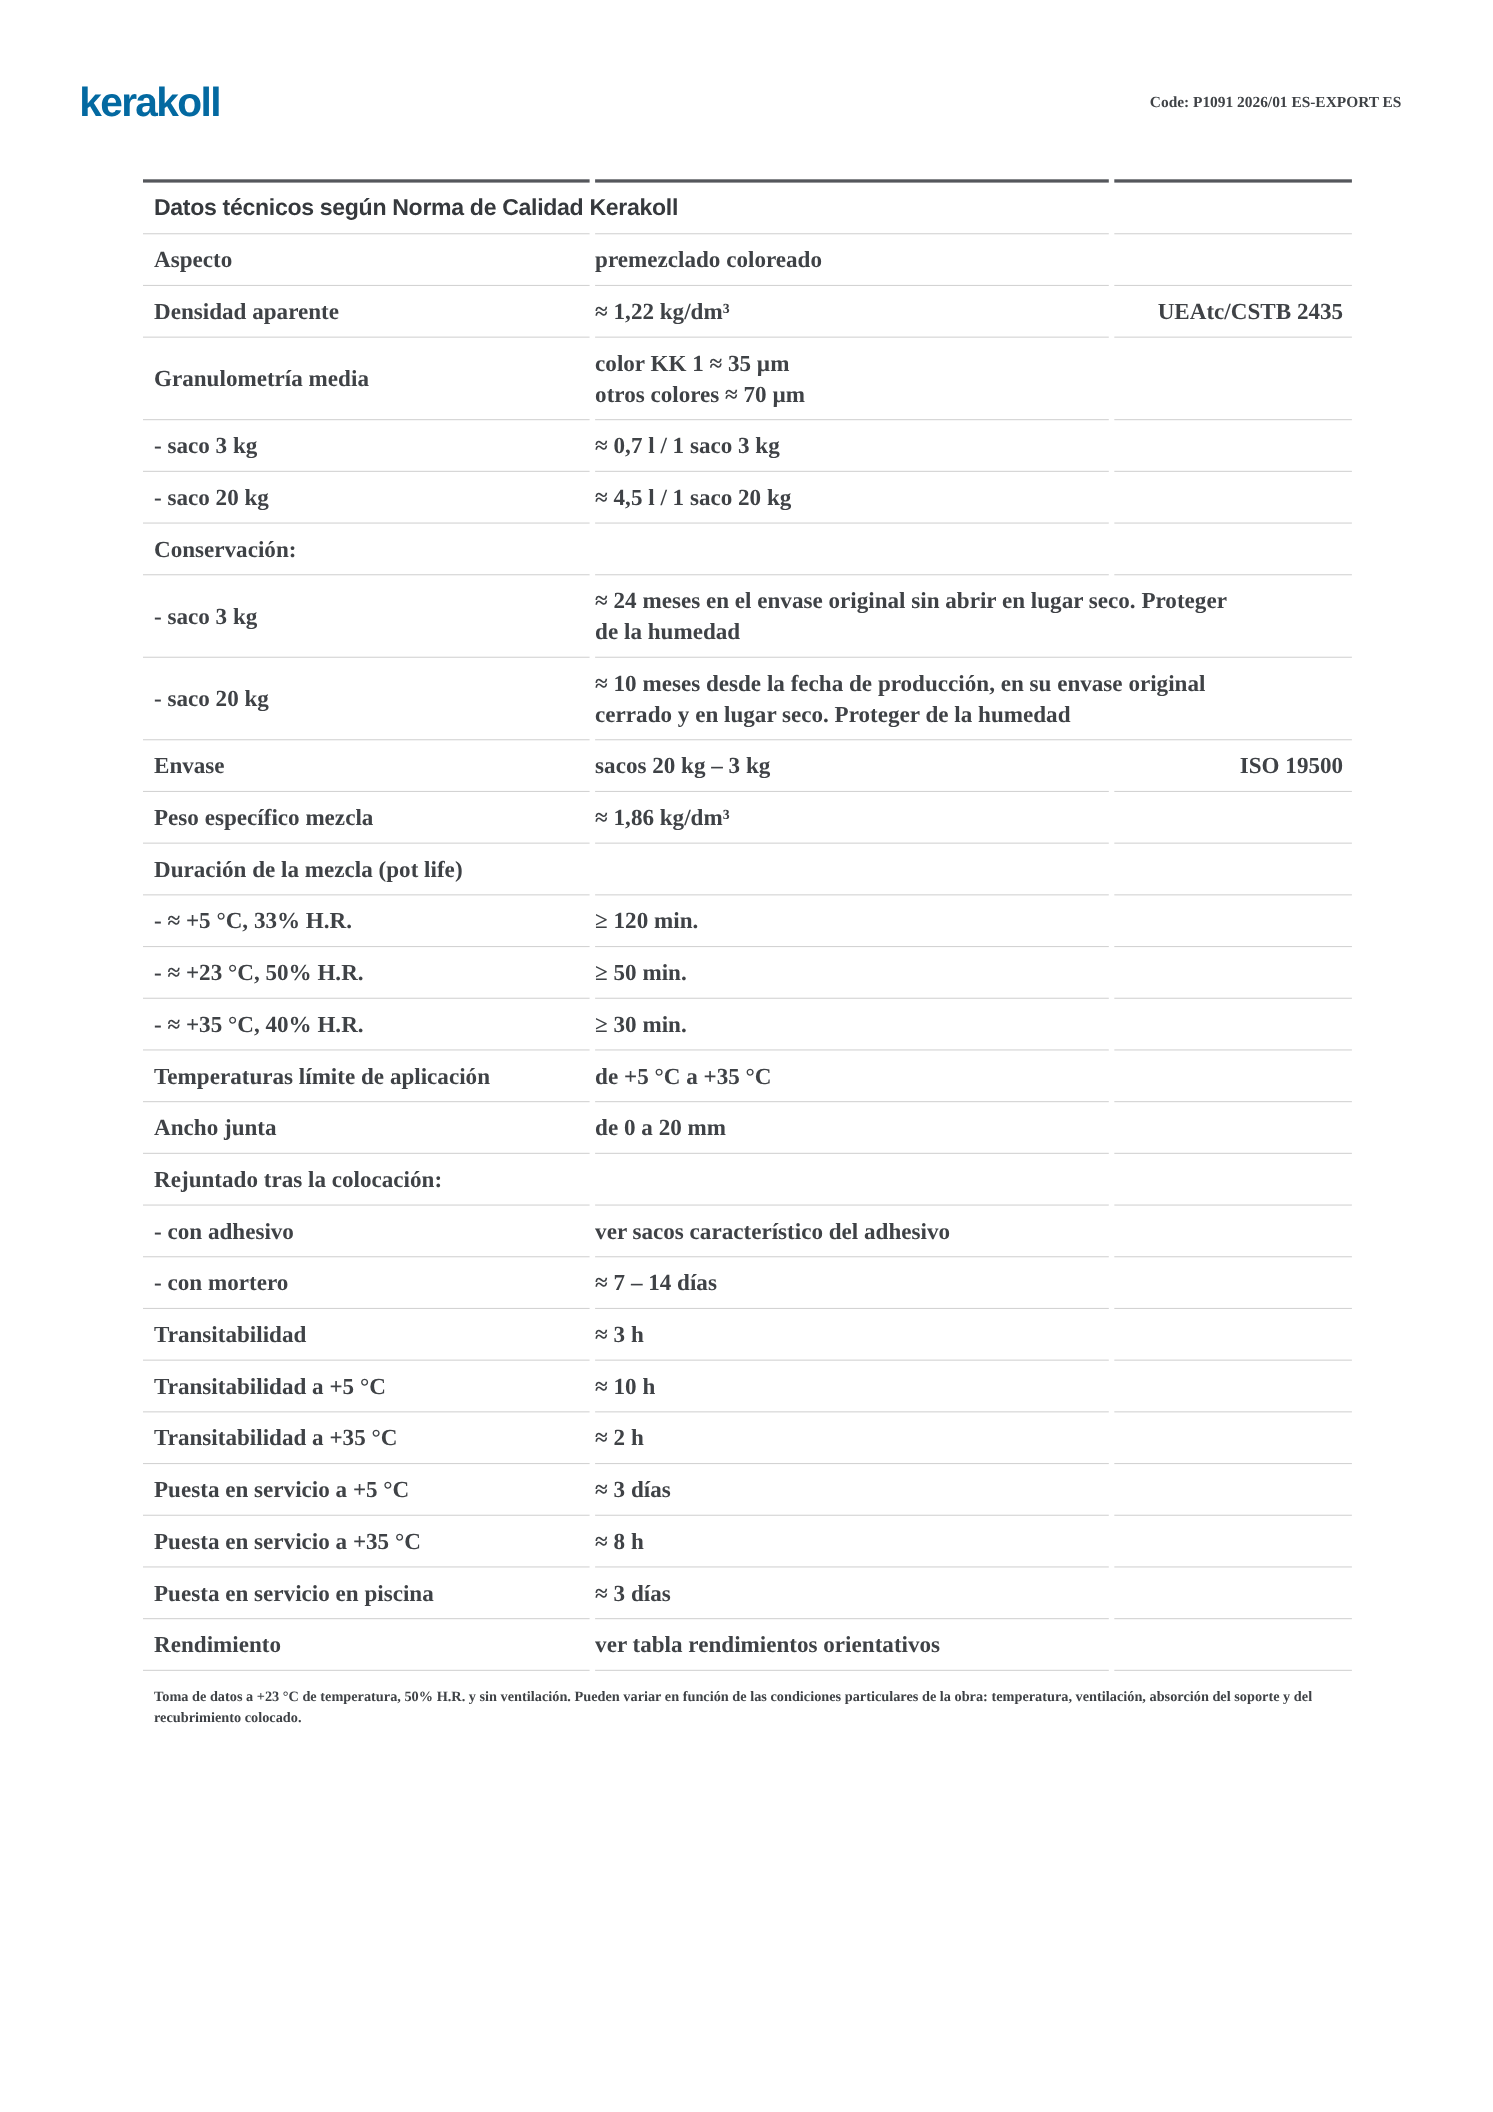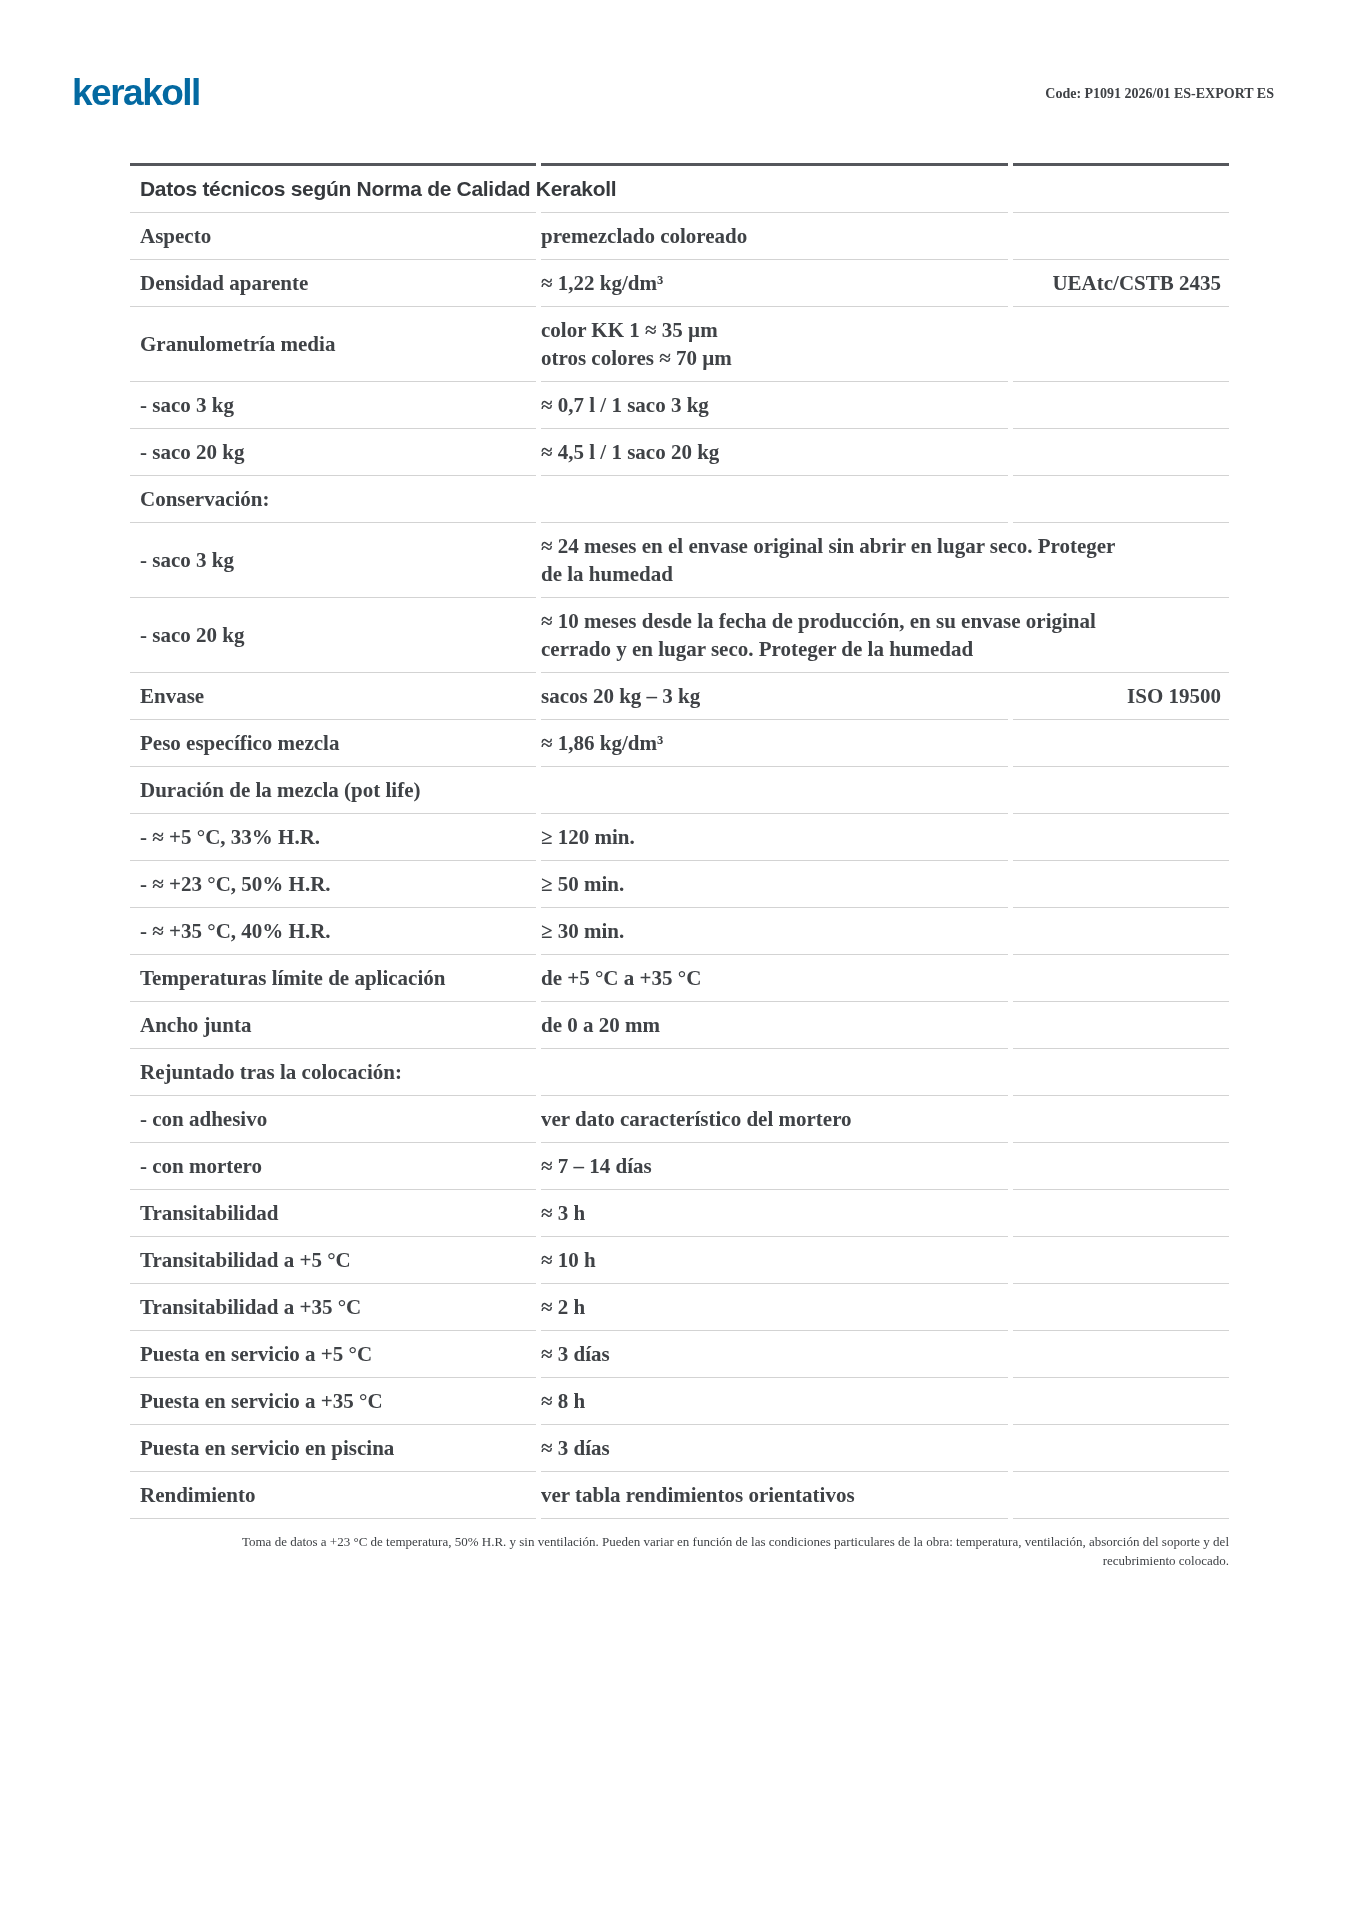--- a/index.html
+++ b/index.html
@@ -64,25 +64,24 @@
     padding-left:10px !important;
   }
   .label { padding-left:10px !important; }
   .value { white-space:pre-line; }
   .value.span2 { grid-column:2 / 4; }
   .standard { text-align:right; padding-right:8px !important; }
   .footnote {
     margin-top:13px;
     padding-left:10px;
     font-size:13px;
-    font-weight:400;
+    font-weight:700;
     line-height:19px;
     color:#3f4246;
     white-space:pre-line;
-    text-align:right;
   }
 </style>
 </head>
 <body>
 
 <div class="page-header">
   <div class="logo">kerakoll</div>
   <div class="code">Code: P1091 2026/01 ES-EXPORT ES</div>
 </div>
 
@@ -194,21 +193,21 @@
   </div>
 
   <div class="row">
     <div class="c label">Rejuntado tras la colocación:</div>
     <div class="c value"></div>
     <div class="c standard"></div>
   </div>
 
   <div class="row">
     <div class="c label">- con adhesivo</div>
-    <div class="c value">ver dato característico del mortero</div>
+    <div class="c value">ver sacos característico del adhesivo</div>
     <div class="c standard"></div>
   </div>
 
   <div class="row">
     <div class="c label">- con mortero</div>
     <div class="c value">≈ 7 – 14 días</div>
     <div class="c standard"></div>
   </div>
 
   <div class="row">

